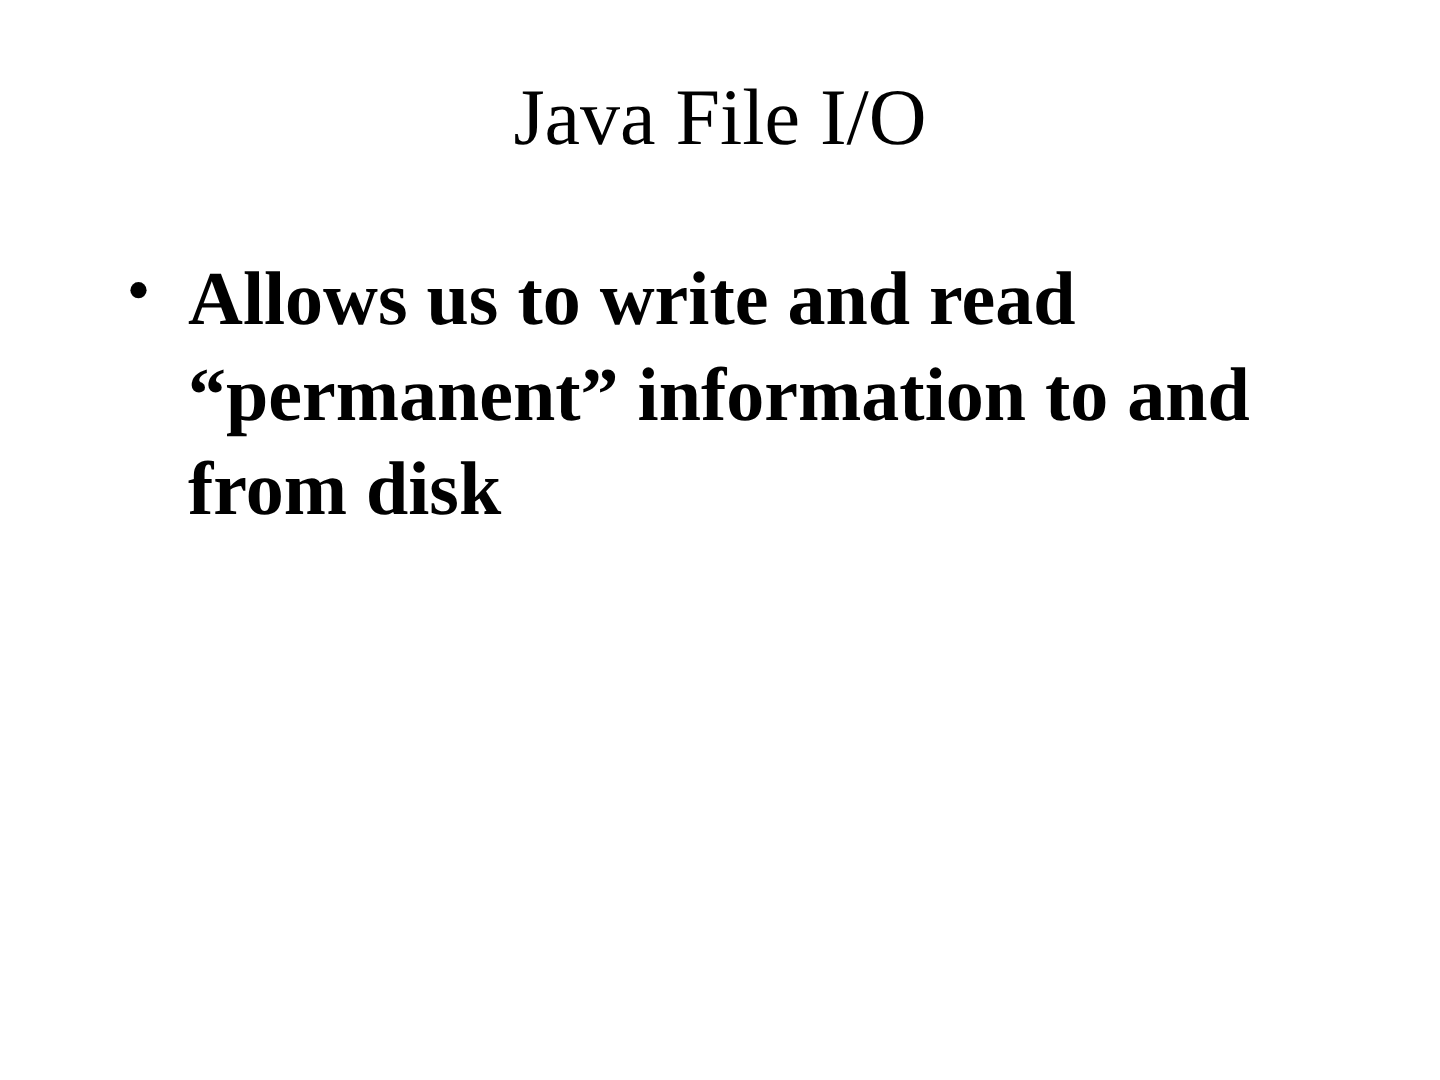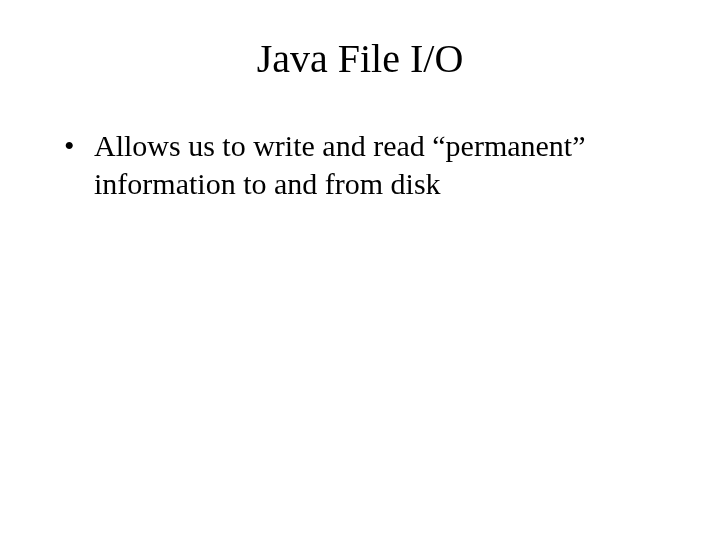--- a/index.html
+++ b/index.html
@@ -22,25 +22,26 @@
     font-size: 40px;
     font-weight: normal;
     margin: 0 0 45px 0;
   }
   .bullets {
     list-style: none;
     padding: 0;
     margin: 0;
   }
   .bullets li {
-    font-size: 30px;
+    font-size: 38px;
     line-height: 1.25;
     position: relative;
     padding-left: 34px;
     margin-bottom: 55px;
+    font-weight: bold;
   }
   .bullets li::before {
     content: "•";
     position: absolute;
     left: 4px;
     top: 0;
     font-size: 30px;
   }
 </style>
 </head>

